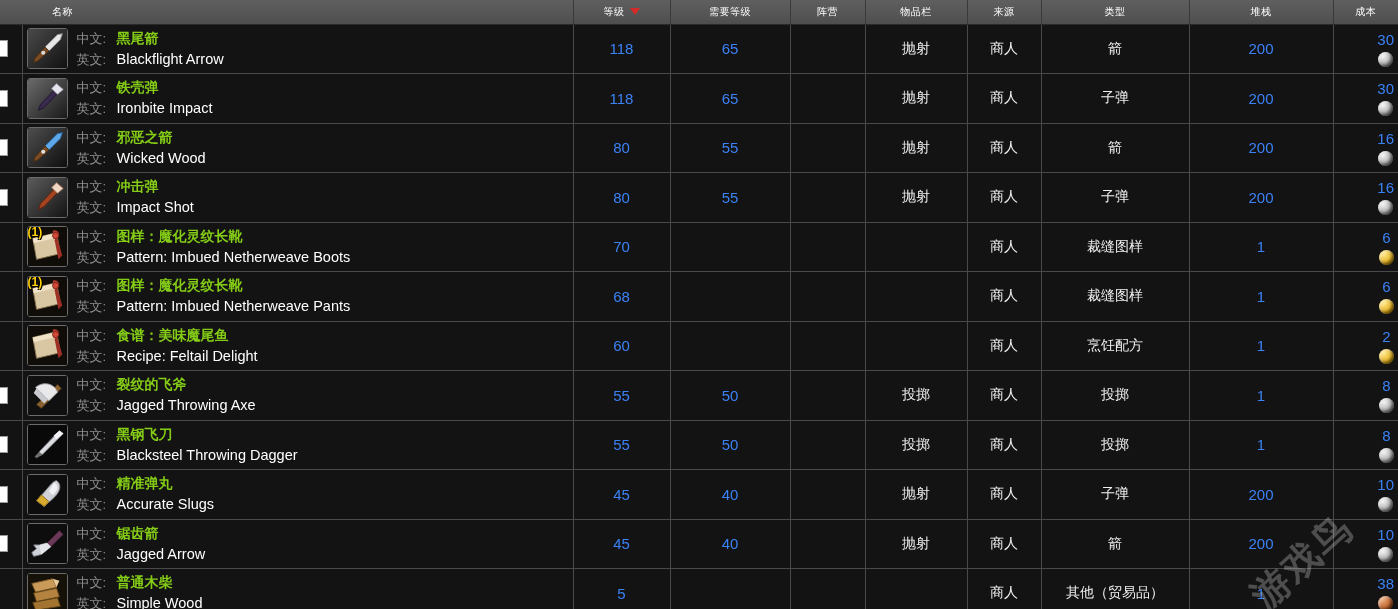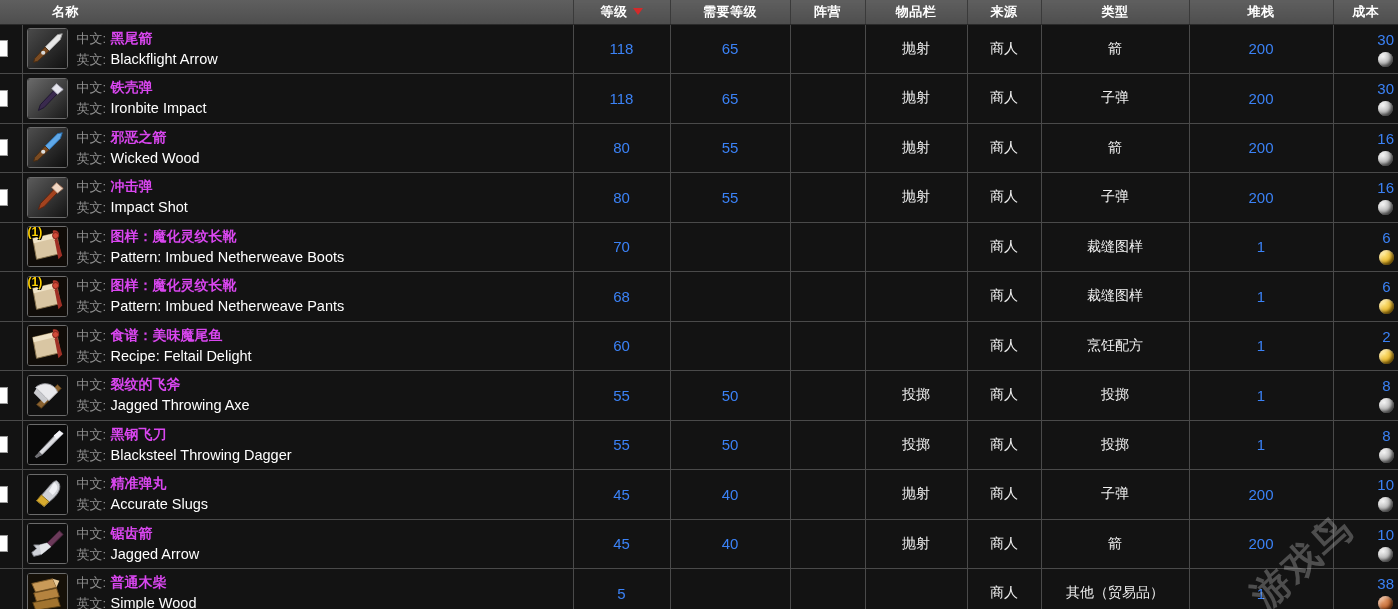--- a/index.html
+++ b/index.html
@@ -13,22 +13,22 @@
   .item-table {
     width: 1398px;
     border-collapse: collapse;
     table-layout: fixed;
   }
   
   thead tr { height: 24px; }
   thead th {
     background: linear-gradient(to bottom, #5f5f5f 0%, #555555 60%, #4e4e4e 100%);
     color: #ffffff;
-    font-size: 13px;
-    font-weight: bold;
+    font-size: 10px;
+    font-weight: normal;
     text-align: center;
     padding: 0 4px;
     border-right: 1px solid #3a3a3a;
     border-bottom: 1px solid #2a2a2a;
     white-space: nowrap;
     vertical-align: middle;
     letter-spacing: .5px;
   }
   thead th.th-name { text-align: left; padding-left: 30px; }
   thead th.th-check { border-right: none; width: 22px; padding: 0; }
@@ -91,22 +91,22 @@
     top: -2px; left: 0px;
     font-size: 12px;
     font-weight: bold;
     color: #ffd100;
     text-shadow: 1px 1px 0 #000, -1px 1px 0 #000, 1px -1px 0 #000, -1px -1px 0 #000;
     z-index: 5;
     line-height: 14px;
   }
   .name-lines { display: flex; flex-direction: column; gap: 2px; line-height: 19px; }
   .nm-row { display: flex; align-items: baseline; }
-  .nm-lbl { color: #8e8e8e; font-size: 13px; width: 34px; flex: 0 0 34px; }
-  .nm-cn { color: #d946ef; font-size: 14px; font-weight: bold; font-family: Liberation Serif, serif; }
+  .nm-lbl { color: #8e8e8e; font-size: 13px; margin-right: 6px; width: 34px; flex: 0 0 34px; }
+  .nm-cn { color: #84cc16; font-size: 14px; font-weight: bold; font-family: Liberation Serif, serif; }
   .nm-en { color: #ffffff; font-size: 14.5px; }
   
   .cost-wrap { display: inline-flex; align-items: center; justify-content: flex-end; gap: 4px; flex-direction: column; }
   .coin {
     width: 15px; height: 15px;
     border-radius: 50%;
     display: inline-block;
     box-shadow: inset -2px -2px 3px rgba(0,0,0,.55), inset 2px 2px 3px rgba(255,255,255,.45);
   }
   .coin.silver { background: radial-gradient(circle at 35% 30%, #f2f2f2, #9d9d9d 70%, #6c6c6c); }

